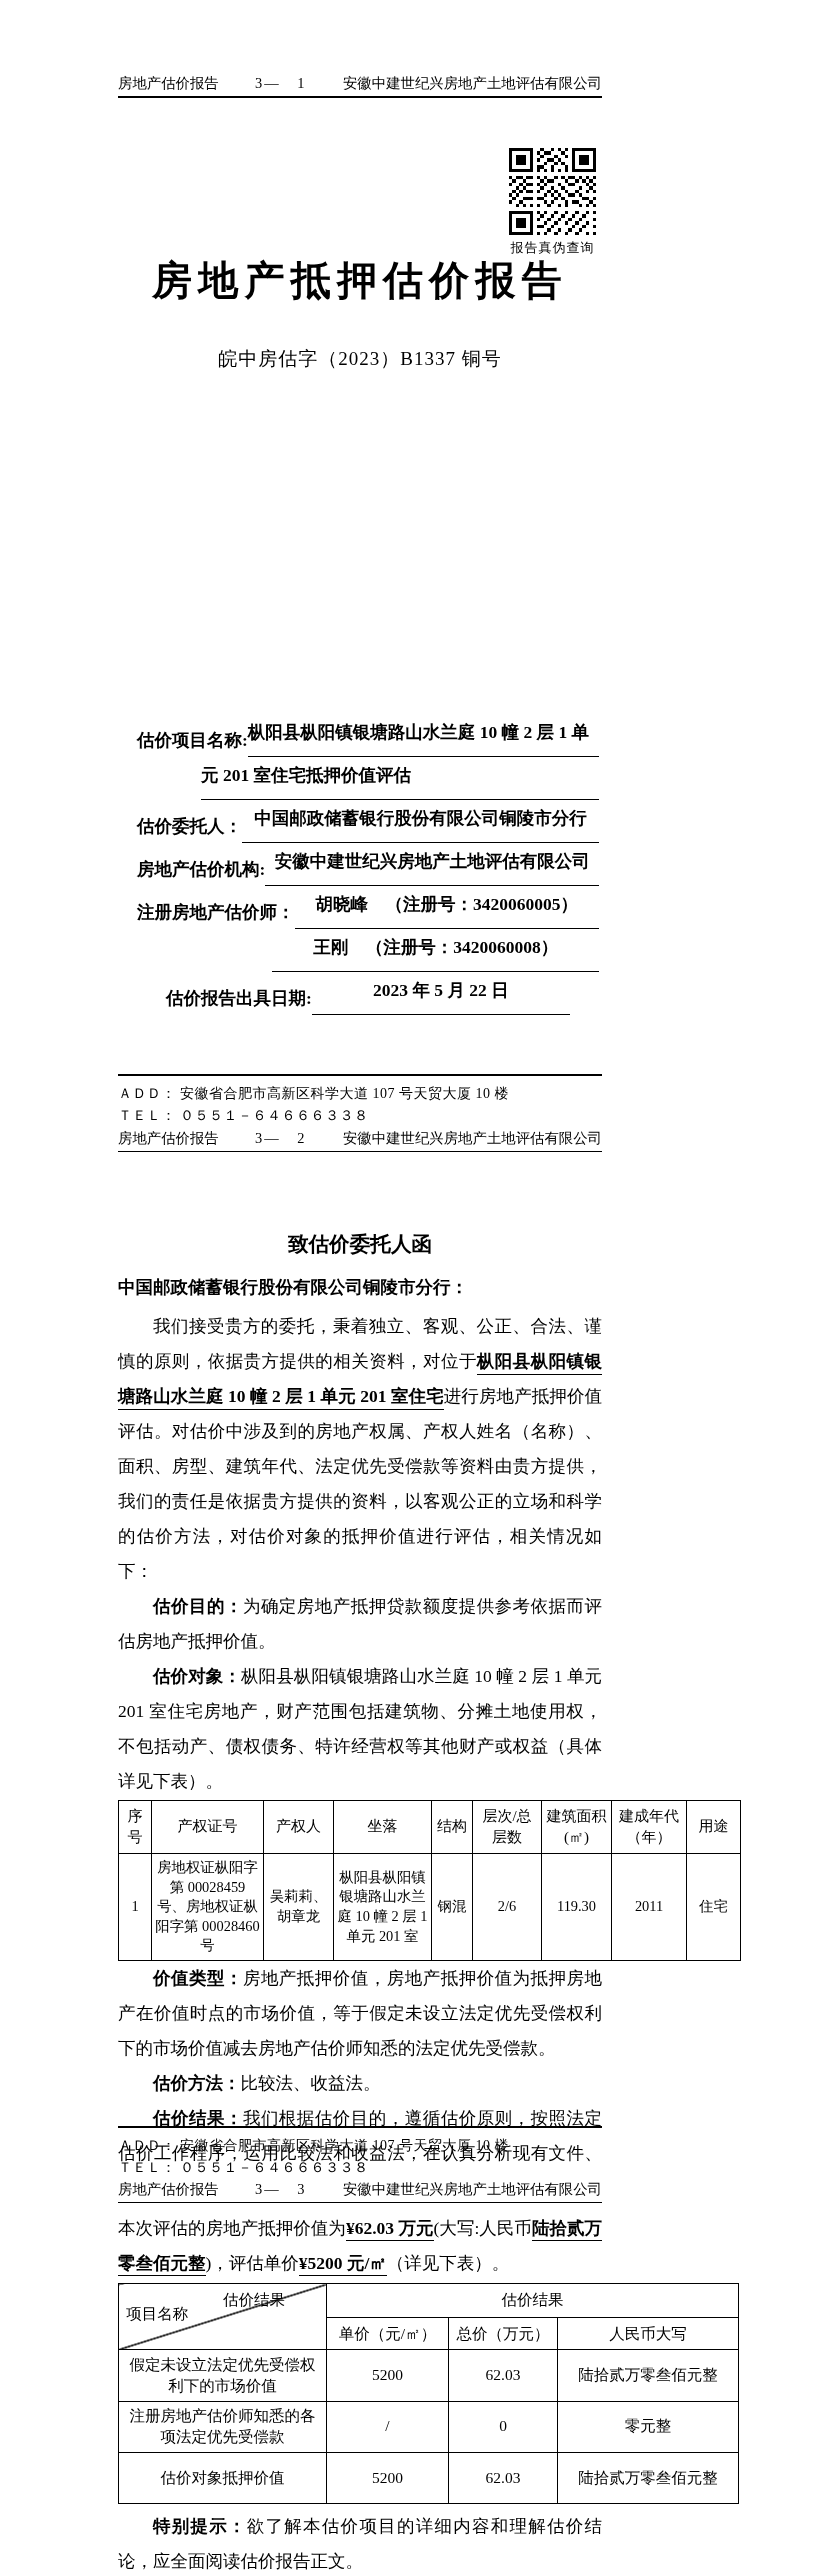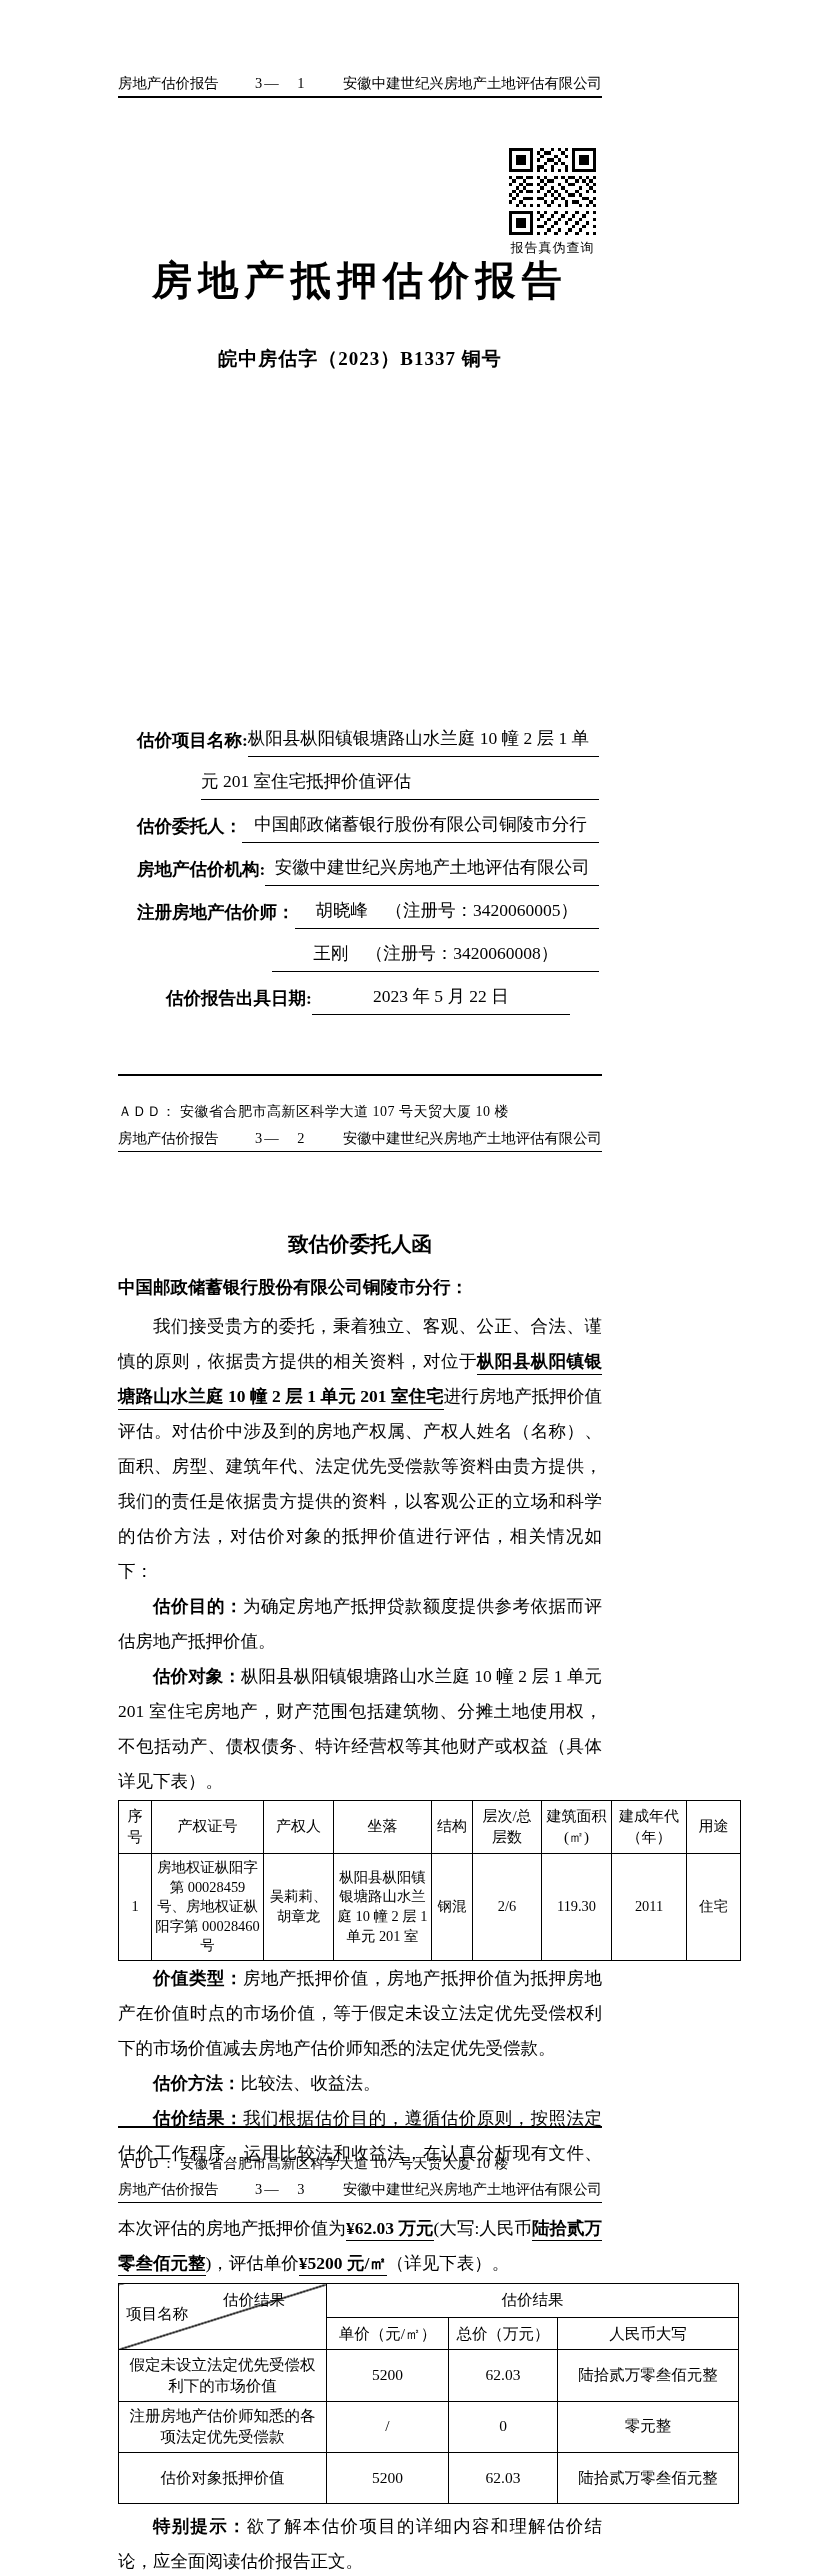--- a/index.html
+++ b/index.html
@@ -17,42 +17,42 @@
   .pghead{
     position:absolute;left:118px;right:80px;
     display:flex;justify-content:space-between;align-items:flex-end;
     font-size:14.4px;line-height:16.5px;
     border-bottom:2.1px solid #000;padding-bottom:4.1px;
   }
   .p2 .pghead,.p3 .pghead{top:2.1px;border-bottom-width:1.5px;}
   .pgnum{letter-spacing:2.1px;}
   .pgfoot{
     position:absolute;left:118px;right:80px;
-    border-top:2.1px solid #000;padding-top:25px;
+    border-top:2.1px solid #000;padding-top:7px;
     font-size:14px;line-height:21.6px;letter-spacing:0.5px;
   }
 
   
   .qrblock{position:absolute;top:148px;right:86px;width:87px;text-align:center;}
   .qr{width:87px;height:87px;display:block;}
   .qrcap{margin-top:4.1px;font-size:13px;letter-spacing:1px;white-space:nowrap;}
   .title{
     position:absolute;top:253px;left:118px;right:80px;margin:0;
     text-align:center;font-size:40px;font-weight:700;letter-spacing:6.2px;
   }
   .subtitle{
     position:absolute;top:346px;left:118px;right:80px;
-    text-align:center;font-size:19px;font-weight:700;letter-spacing:1px;
+    text-align:center;font-size:19px;font-weight:400;letter-spacing:1px;
   }
   .fields{position:absolute;top:731px;left:137px;right:83px;font-size:17.5px;}
   .frow{display:flex;align-items:flex-end;height:26px;margin-bottom:17px;justify-content:center;}
   .flabel{font-weight:700;white-space:nowrap;padding-bottom:4.6px;}
   .fval{
-    border-bottom:1.5px solid #000;padding-bottom:6px;
-    text-align:center;font-weight:400;white-space:nowrap;
+    border-bottom:1.5px solid #000;padding-bottom:12px;
+    text-align:center;font-weight:700;white-space:nowrap;
   }
   .grow{flex:1 1 auto;}
   .w740{width:381px;}
   .w500{width:258px;}
   .left{text-align:left;}
   .sp1{width:64px;}
   .sp2{width:158px;}
 
   
   .pgbody{position:absolute;left:118px;right:80px;font-size:17.5px;}

